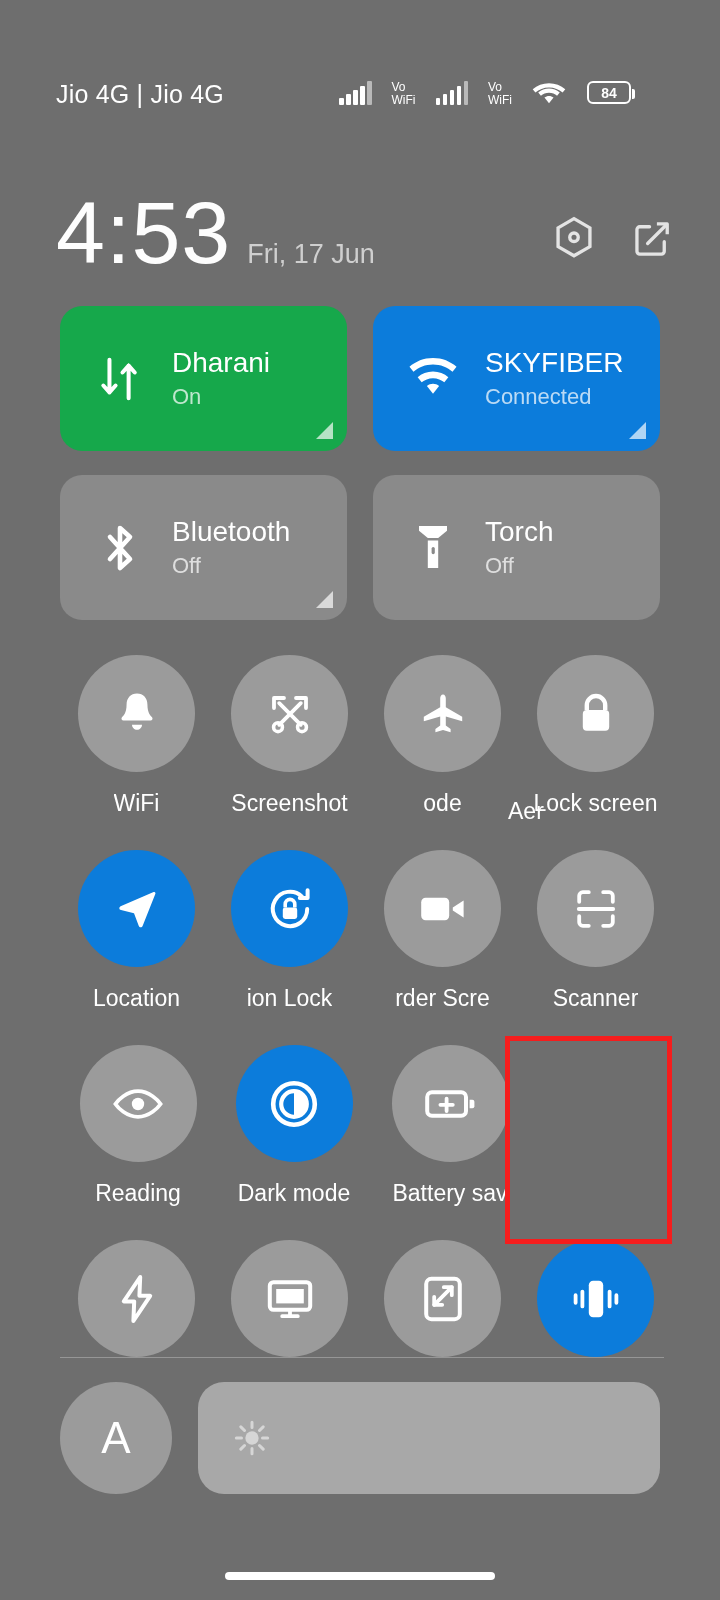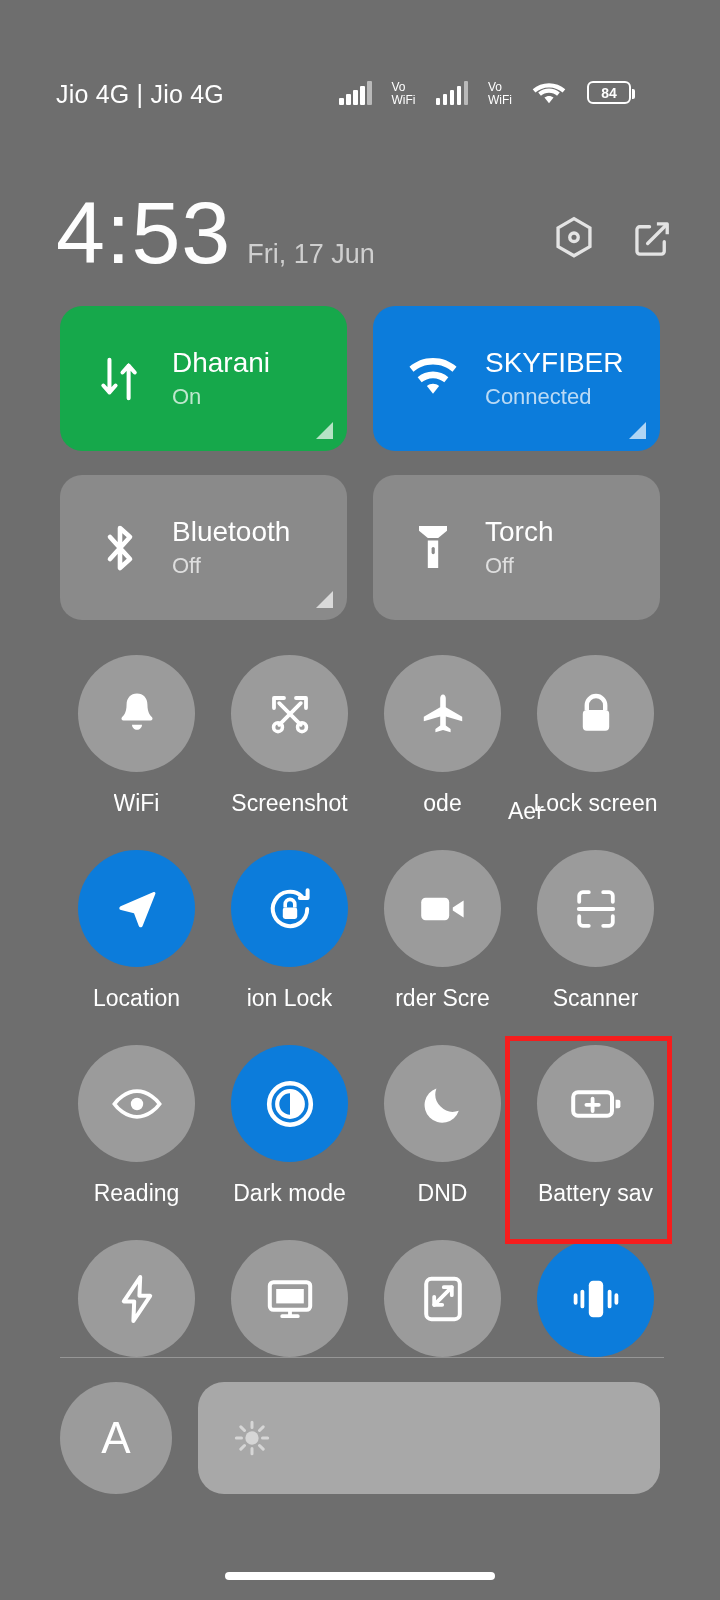--- a/index.html
+++ b/index.html
@@ -357,28 +357,20 @@
       <span class="circ on">
         <svg width="52" height="52" viewBox="0 0 26 26">
           <circle cx="13" cy="13" r="10.4" fill="none" stroke="#fff" stroke-width="2.3"></circle>
           <circle cx="13" cy="13" r="6.4" fill="none" stroke="#fff" stroke-width="2.1"></circle>
           <path d="M13 6.6a6.4 6.4 0 0 1 0 12.8z" fill="#fff"></path>
         </svg>
       </span>
       <span class="clabel">Dark mode</span>
     </div>
 
-    <div class="cell">
-      <span class="circ">
-        <svg width="46" height="48" viewBox="0 0 23 24">
-          <path d="M19.4 15.4A8.8 8.8 0 0 1 8.2 4.2 8.8 8.8 0 1 0 19.4 15.4z" fill="#fff"></path>
-        </svg>
-      </span>
-      <span class="clabel">DND</span>
-    </div>
 
     <div class="cell">
       <span class="circ">
         <svg width="52" height="34" viewBox="0 0 26 17">
           <rect x="1.6" y="2.6" width="19.4" height="11.8" rx="2.4" fill="none" stroke="#fff" stroke-width="2"></rect>
           <path d="M22.8 6.4h1.4a1 1 0 0 1 1 1v2.2a1 1 0 0 1-1 1h-1.4z" fill="#fff"></path>
           <path d="M11.3 5.8v6.2M8.2 8.9h6.2" stroke="#fff" stroke-width="1.9" stroke-linecap="round"></path>
         </svg>
       </span>
       <span class="clabel">Battery sav</span>

